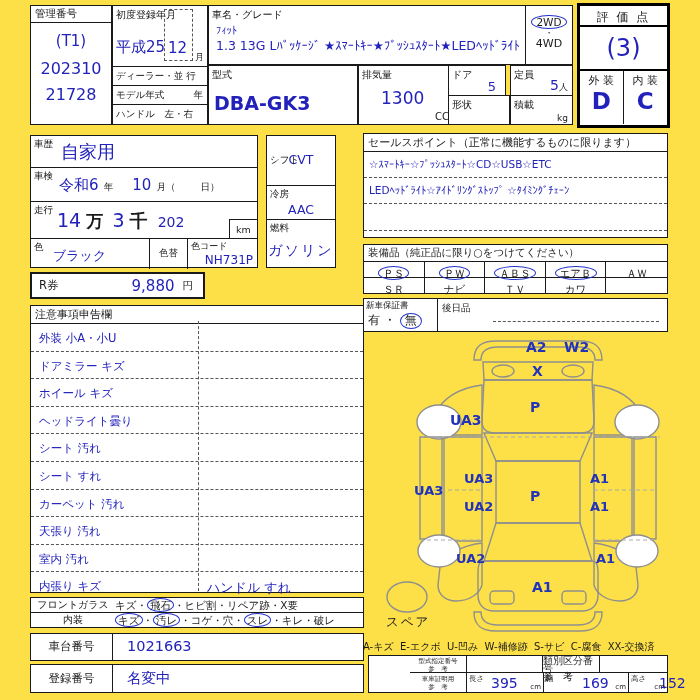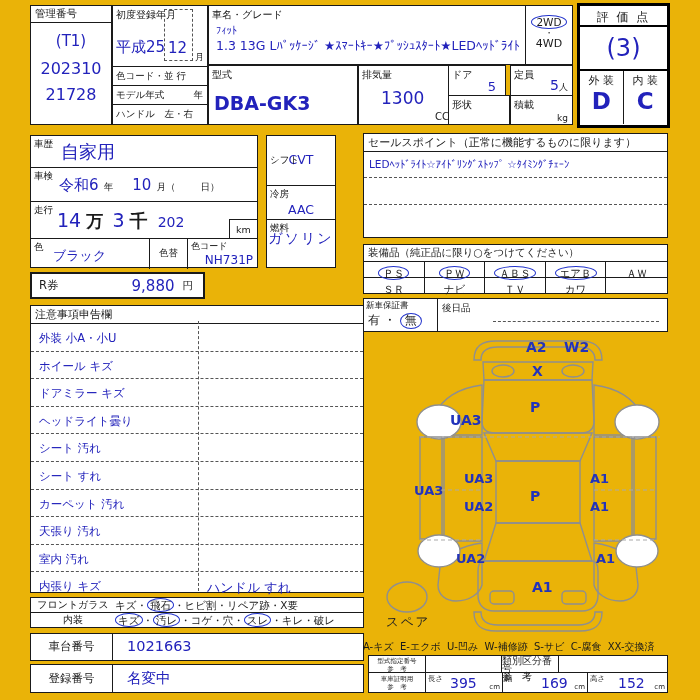--- a/index.html
+++ b/index.html
@@ -1,16 +1,16 @@
 <!DOCTYPE html>
 <html><head>
 <meta charset="utf-8">
 <style>
   html,body{margin:0;padding:0;background:#fff;}
-  #sheet{position:relative;width:700px;height:700px;background:#eab308;
+  #sheet{position:relative;width:700px;height:700px;background:#fde047;
          font-family:"DejaVu Sans",sans-serif;color:#1a1a1a;overflow:hidden;}
   .box{position:absolute;border:1.5px solid #1a1a1a;background:#fff;box-sizing:border-box;}
   .lbl{font-size:10px;color:#111;}
   .ink{color:#2222bb;}
   .oval{display:inline-block;border:1.6px solid #2233cc;border-radius:50%;padding:0 4px;line-height:1.15;}
   .hd{border-bottom:1.5px solid #1a1a1a;font-size:10.5px;padding:1px 4px;box-sizing:border-box;}
   .abs{position:absolute;}
   .row{position:relative;box-sizing:border-box;}
   .dashb{border-bottom:1.3px dashed #555;}
   .cell{box-sizing:border-box;}
@@ -31,21 +31,21 @@
   </div>
 
   <div class="box" style="left:112px;top:5px;width:96px;height:120px;">
     <div class="row" style="height:60px;">
       <span class="lbl abs" style="left:3px;top:2px;">初度登録年月</span>
       <span class="ink abs" style="left:3px;bottom:9px;font-size:15px;">平成25</span>
       <span class="abs" style="right:14px;top:3px;width:27px;height:50px;border:1.5px dashed #555;"></span>
       <span class="ink abs" style="right:20px;bottom:9px;font-size:15px;">12</span>
       <span class="abs" style="right:3px;bottom:2px;font-size:9px;">月</span>
     </div>
-    <div class="row" style="height:19px;border-top:1.3px solid #1a1a1a;font-size:9.5px;padding:3px 0 0 3px;">色コード・並 行</div>
+    <div class="row" style="height:19px;border-top:1.3px solid #1a1a1a;font-size:9.5px;padding:3px 0 0 3px;">ディーラー・並 行</div>
     <div class="row" style="height:19px;border-top:1.3px solid #1a1a1a;">
       <span class="abs" style="left:3px;top:3px;font-size:9.5px;">モデル年式</span>
       <span class="abs" style="right:4px;top:3px;font-size:9.5px;">年</span>
     </div>
     <div class="row" style="height:19px;border-top:1.3px solid #1a1a1a;font-size:9.5px;padding:3px 0 0 3px;">ハンドル　左・右</div>
   </div>
 
   <div class="box" style="left:208px;top:5px;width:365px;height:60px;">
     <span class="lbl abs" style="left:3px;top:2px;">車名・グレード</span>
     <span class="ink abs" style="left:7px;top:18px;font-size:10.5px;">ﾌｨｯﾄ</span>
@@ -148,26 +148,27 @@
     <div class="row" style="height:33px;">
       <span class="lbl abs" style="left:3px;top:2px;font-size:9.5px;">シフト</span>
       <div class="ink" style="text-align:center;font-size:12.5px;margin-top:16px;">CVT</div>
     </div>
     <div class="row" style="height:34px;border-top:1.3px solid #1a1a1a;">
       <span class="lbl abs" style="left:3px;top:2px;font-size:9.5px;">冷房</span>
       <div class="ink" style="text-align:center;font-size:12.5px;margin-top:16px;">AAC</div>
     </div>
     <div class="row" style="height:62px;border-top:1.3px solid #1a1a1a;">
       <span class="lbl abs" style="left:3px;top:2px;font-size:9.5px;">燃料</span>
-      <div class="ink" style="text-align:center;font-size:14px;margin-top:10px;letter-spacing:2px;">ガソリン</div>
+      <div class="ink" style="text-align:center;font-size:14px;margin-top:22px;letter-spacing:2px;">ガソリン</div>
     </div>
   </div>
 
   <div class="box" style="left:363px;top:133px;width:305px;height:105px;">
     <div class="hd" style="font-size:11px;">セールスポイント（正常に機能するものに限ります）</div>
+    <div class="dashb ink" style="height:26px;font-size:10.5px;padding:6px 0 0 5px;box-sizing:border-box;">☆ｽﾏｰﾄｷｰ☆ﾌﾟｯｼｭｽﾀｰﾄ☆CD☆USB☆ETC</div>
     <div class="dashb ink" style="height:26px;font-size:10.5px;padding:6px 0 0 5px;box-sizing:border-box;">LEDﾍｯﾄﾞﾗｲﾄ☆ｱｲﾄﾞﾘﾝｸﾞｽﾄｯﾌﾟ ☆ﾀｲﾐﾝｸﾞﾁｪｰﾝ</div>
     <div class="dashb" style="height:26px;"></div>
   </div>
 
   <div class="box" style="left:363px;top:244px;width:305px;height:50px;">
     <div class="hd" style="font-size:10.5px;border-bottom-width:1.3px;">装備品（純正品に限り○をつけてください）</div>
     <div style="display:grid;grid-template-columns:repeat(5,1fr);">
       <div class="cell" style="border-right:1.3px solid #1a1a1a;border-bottom:1.3px solid #1a1a1a;text-align:center;height:16px;"><span class="oval" style="font-size:10.5px;">ＰＳ</span></div>
       <div class="cell" style="border-right:1.3px solid #1a1a1a;border-bottom:1.3px solid #1a1a1a;text-align:center;height:16px;"><span class="oval" style="font-size:10.5px;">ＰＷ</span></div>
       <div class="cell" style="border-right:1.3px solid #1a1a1a;border-bottom:1.3px solid #1a1a1a;text-align:center;height:16px;"><span class="oval" style="font-size:10.5px;">ＡＢＳ</span></div>
@@ -193,22 +194,22 @@
     <div class="row cell" style="flex:1;">
       <span class="abs" style="left:4px;top:3px;font-size:9.5px;">後日品</span>
       <span class="abs" style="left:55px;right:8px;bottom:9px;border-bottom:1.3px dashed #555;"></span>
     </div>
   </div>
 
   <div class="box" style="left:30px;top:305px;width:334px;height:288px;display:flex;flex-direction:column;">
     <div class="hd" style="font-size:11px;border-bottom-width:1.4px;flex:0 0 15px;">注意事項申告欄</div>
     <div class="abs" style="left:167px;top:15px;bottom:1px;width:0;border-left:1.3px dashed #555;"></div>
     <div class="row dashb ink" style="flex:1;font-size:11.5px;padding:7px 0 0 8px;">外装 小A・小U</div>
+    <div class="row dashb ink" style="flex:1;font-size:11.5px;padding:7px 0 0 8px;">ドアミラー キズ</div>
     <div class="row dashb ink" style="flex:1;font-size:11.5px;padding:7px 0 0 8px;">ホイール キズ</div>
-    <div class="row dashb ink" style="flex:1;font-size:11.5px;padding:7px 0 0 8px;">ドアミラー キズ</div>
     <div class="row dashb ink" style="flex:1;font-size:11.5px;padding:7px 0 0 8px;">ヘッドライト曇り</div>
     <div class="row dashb ink" style="flex:1;font-size:11.5px;padding:7px 0 0 8px;">シート 汚れ</div>
     <div class="row dashb ink" style="flex:1;font-size:11.5px;padding:7px 0 0 8px;">シート すれ</div>
     <div class="row dashb ink" style="flex:1;font-size:11.5px;padding:7px 0 0 8px;">カーペット 汚れ</div>
     <div class="row dashb ink" style="flex:1;font-size:11.5px;padding:7px 0 0 8px;">天張り 汚れ</div>
     <div class="row dashb ink" style="flex:1;font-size:11.5px;padding:7px 0 0 8px;">室内 汚れ</div>
     <div class="row" style="flex:1;">
       <span class="ink abs" style="left:8px;top:7px;font-size:11.5px;">内張り キズ</span>
       <span class="ink abs" style="left:176px;top:7px;font-size:13px;">ハンドル すれ</span>
     </div>
@@ -302,21 +303,21 @@
         <text x="86" y="230" font-size="13">UA2</text>
         <text x="226" y="230" font-size="13">A1</text>
         <text x="162" y="259">A1</text>
       </g>
       <text x="16" y="293" fill="#222" font-size="12.5" letter-spacing="2">スペア</text>
     </svg>
   </div>
 
   <div class="abs" style="left:363px;top:640px;width:306px;font-size:10px;white-space:pre;">A-キズ  E-エクボ  U-凹み  W-補修跡  S-サビ  C-腐食  XX-交換済</div>
 
-  <div class="box" style="left:368px;top:655px;width:300px;height:38px;">
+  <div class="box" style="left:368px;top:655px;width:300px;height:38px;padding-left:41px;">
     <div style="display:flex;height:16px;border-bottom:1.2px solid #1a1a1a;">
       <div class="cell" style="width:57px;border-right:1.2px solid #1a1a1a;text-align:center;font-size:6.5px;line-height:8px;padding-top:1px;">
         <div>型式指定番号</div>
         <div>参　考</div>
       </div>
       <div class="cell" style="width:76px;border-right:1.2px solid #1a1a1a;"></div>
       <div class="cell" style="width:57px;border-right:1.2px solid #1a1a1a;text-align:left;font-size:10px;line-height:8px;padding-top:1px;">
         <div>類別区分番号</div>
         <div>参　考</div>
       </div>

